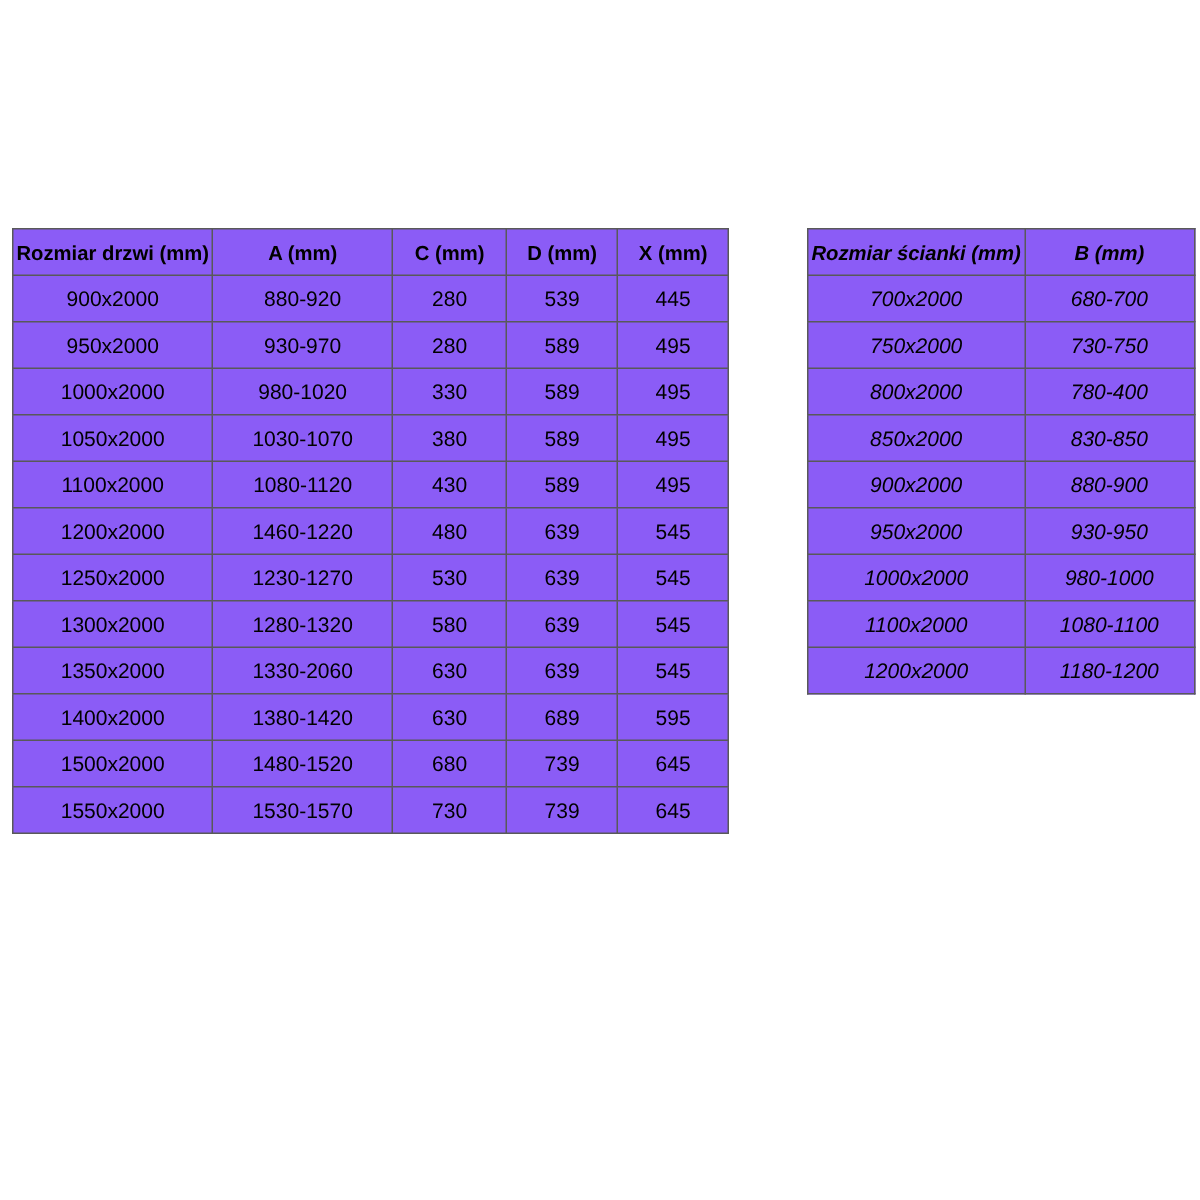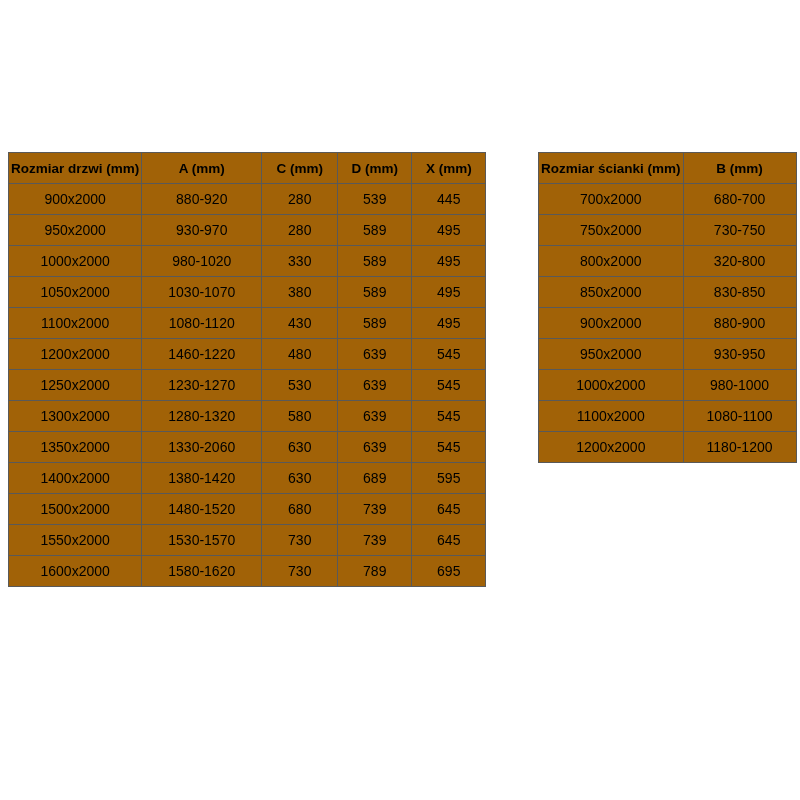--- a/index.html
+++ b/index.html
@@ -13,21 +13,21 @@
     position: relative;
     width: 800px;
     height: 800px;
     background: #ffffff;
     overflow: hidden;
   }
   table.dim-table {
     position: absolute;
     border-collapse: collapse;
     table-layout: fixed;
-    background: #a16207;
+    background: #8b5cf6;
   }
   table.dim-table th,
   table.dim-table td {
     border: 1px solid #595959;
     text-align: center;
     vertical-align: middle;
     padding: 0 2px;
     height: 30px;
     white-space: nowrap;
     overflow: hidden;
@@ -41,20 +41,21 @@
     font-size: 13.5px;
     font-weight: bold;
   }
   #door-table {
     left: 8px;
     top: 152px;
   }
   #wall-table {
     left: 538px;
     top: 152px;
+    font-style: italic;
   }
 </style>
 </head>
 <body>
 
 <div class="canvas">
 
   <table id="door-table" class="dim-table">
     <colgroup>
       <col style="width:131px">
@@ -150,27 +151,20 @@
           <td>739</td>
           <td>645</td>
         </tr>
         <tr>
           <td>1550x2000</td>
           <td>1530-1570</td>
           <td>730</td>
           <td>739</td>
           <td>645</td>
         </tr>
-        <tr>
-          <td>1600x2000</td>
-          <td>1580-1620</td>
-          <td>730</td>
-          <td>789</td>
-          <td>695</td>
-        </tr>
       </tbody>
     </table>
 
   <table id="wall-table" class="dim-table">
     <colgroup>
       <col style="width:139px">
       <col style="width:113px">
     </colgroup>
   <thead>
         <tr>
@@ -182,21 +176,21 @@
         <tr>
           <td>700x2000</td>
           <td>680-700</td>
         </tr>
         <tr>
           <td>750x2000</td>
           <td>730-750</td>
         </tr>
         <tr>
           <td>800x2000</td>
-          <td>320-800</td>
+          <td>780-400</td>
         </tr>
         <tr>
           <td>850x2000</td>
           <td>830-850</td>
         </tr>
         <tr>
           <td>900x2000</td>
           <td>880-900</td>
         </tr>
         <tr>

